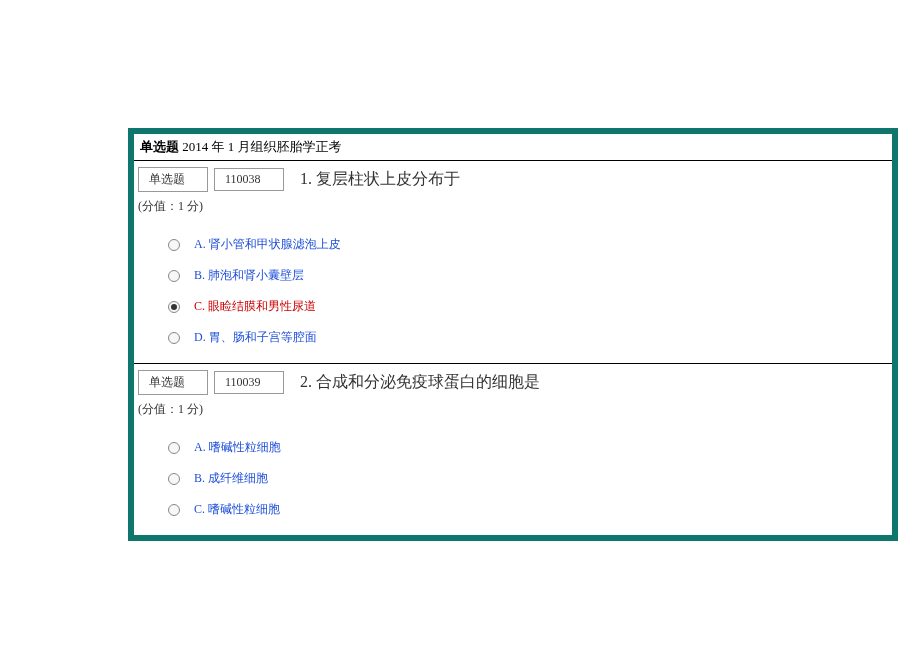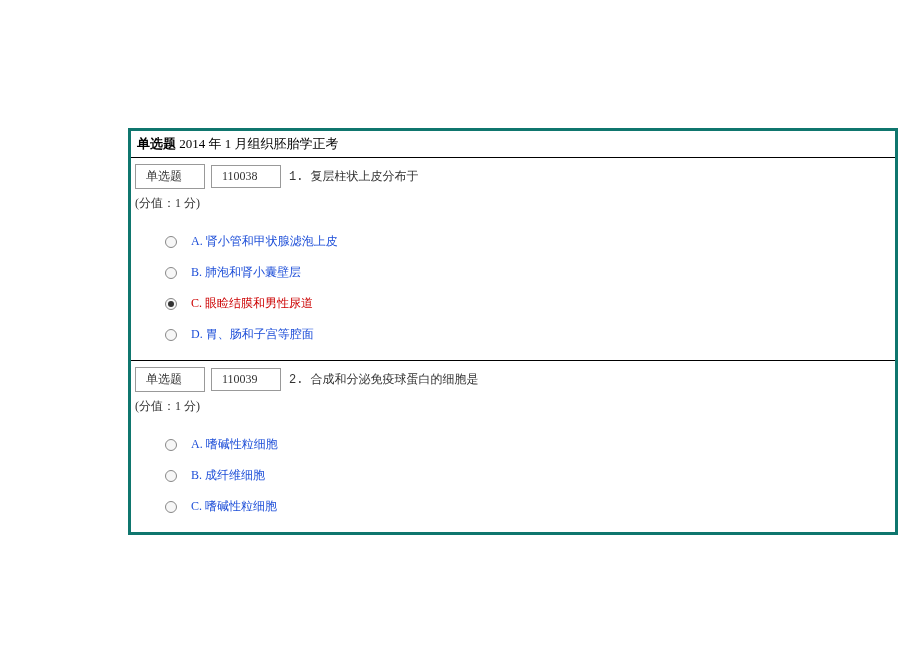--- a/index.html
+++ b/index.html
@@ -11,21 +11,21 @@
     background: #fff;
     width: 920px;
     height: 651px;
     position: relative;
   }
   .outer-wrap {
     position: absolute;
     left: 128px;
     top: 128px;
     width: 770px;
-    border: 3px solid #0f766e;
+    border: 6px solid #0f766e;
   }
   .header-row {
     border-bottom: 1px solid #000;
     padding: 4px 6px;
     font-size: 13px;
   }
   .header-row .bold {
     font-weight: bold;
   }
   .question-block {
@@ -44,24 +44,23 @@
     border: 1px solid #999;
     background: #fff;
     padding: 3px 10px;
     font-size: 12px;
     margin-right: 6px;
     min-width: 70px;
     text-align: left;
     color: #333;
   }
   .q-stem {
-    font-size: 12px;
+    font-size: 16px;
     color: #333;
-    margin-left: 2px;
-    font-family: Liberation Mono, monospace;
+    margin-left: 10px;
   }
   .score-line {
     padding: 2px 0 10px 0;
     font-size: 12px;
     color: #333;
   }
   .options {
     padding: 4px 0 6px 30px;
   }
   .option-row {

